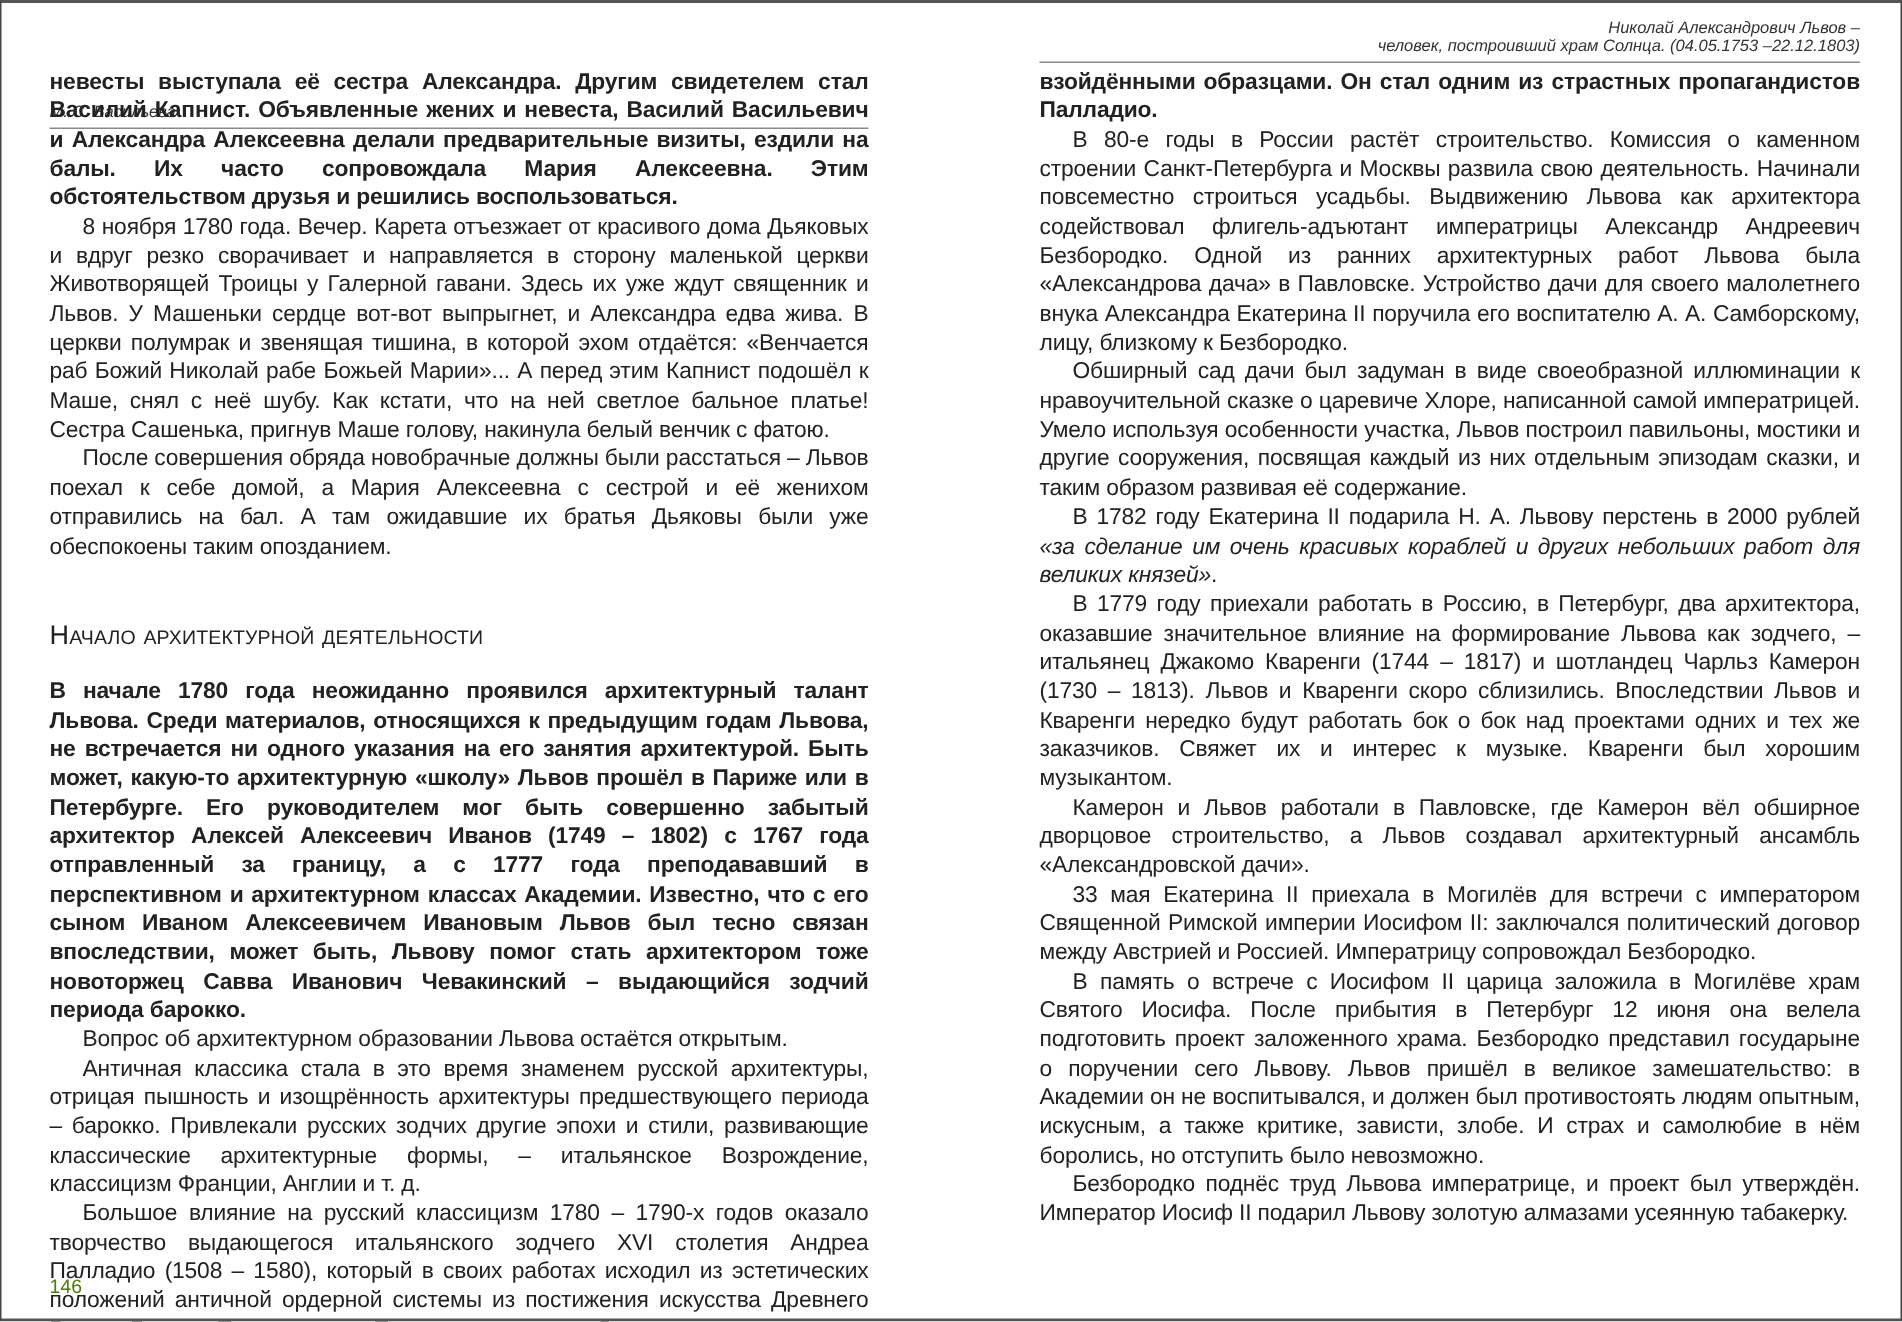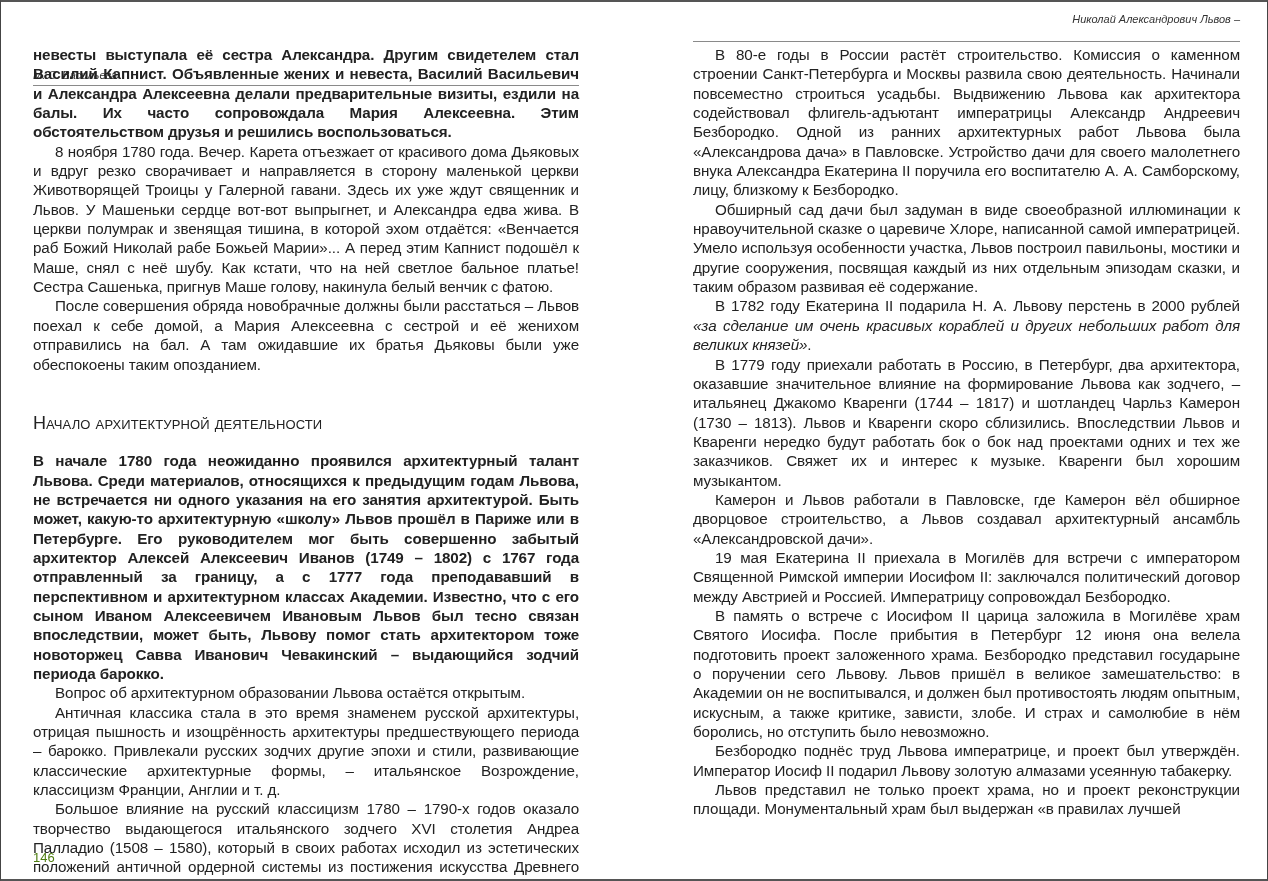--- a/index.html
+++ b/index.html
@@ -35,26 +35,27 @@
     <p>Вопрос об архитектурном образовании Львова остаётся открытым.</p>
     <p>Античная классика стала в это время знаменем русской архитектуры, отрицая пышность и изощрённость архитектуры предшествующего периода – барокко. Привлекали русских зодчих другие эпохи и стили, развивающие классические архитектурные формы, – итальянское Возрождение, классицизм Франции, Англии и т. д.</p>
     <p>Большое влияние на русский классицизм 1780 – 1790-х годов оказало творчество выдающегося итальянского зодчего XVI столетия Андреа Палладио (1508 – 1580), который в своих работах исходил из эстетических положений античной ордерной системы из постижения искусства Древнего Рима и Греции. Произведения Палладио стали для Львова непре-</p>
   </div>
   <div class="folio">146</div>
 </div>
 
 <div class="page right">
   <div class="running-head">
     <div>Николай Александрович Львов –</div>
+    <div>человек, построивший храм Солнца. (04.05.1753 –22.12.1803)</div>
   </div>
   <div class="body">
+    <p class="noindent">взойдёнными образцами. Он стал одним из страстных пропагандистов Палладио.</p>
     <p>В 80-е годы в России растёт строительство. Комиссия о каменном строении Санкт-Петербурга и Москвы развила свою деятельность. Начинали повсеместно строиться усадьбы. Выдвижению Львова как архитектора содействовал флигель-адъютант императрицы Александр Андреевич Безбородко. Одной из ранних архитектурных работ Львова была «Александрова дача» в Павловске. Устройство дачи для своего малолетнего внука Александра Екатерина II поручила его воспитателю А. А. Самборскому, лицу, близкому к Безбородко.</p>
     <p>Обширный сад дачи был задуман в виде своеобразной иллюминации к нравоучительной сказке о царевиче Хлоре, написанной самой императрицей. Умело используя особенности участка, Львов построил павильоны, мостики и другие сооружения, посвящая каждый из них отдельным эпизодам сказки, и таким образом развивая её содержание.</p>
     <p><span>В 1782 году Екатерина II подарила Н. А. Львову перстень в 2000 рублей</span> <em>«за сделание им очень красивых кораблей и других небольших работ для великих князей»</em><span>.</span></p>
     <p>В 1779 году приехали работать в Россию, в Петербург, два архитектора, оказавшие значительное влияние на формирование Львова как зодчего, – итальянец Джакомо Кваренги (1744 – 1817) и шотландец Чарльз Камерон (1730 – 1813). Львов и Кваренги скоро сблизились. Впоследствии Львов и Кваренги нередко будут работать бок о бок над проектами одних и тех же заказчиков. Свяжет их и интерес к музыке. Кваренги был хорошим музыкантом.</p>
     <p>Камерон и Львов работали в Павловске, где Камерон вёл обширное дворцовое строительство, а Львов создавал архитектурный ансамбль «Александровской дачи».</p>
-    <p>19 мая Екатерина II приехала в Могилёв для встречи с императором Священной Римской империи Иосифом II: заключался политический договор между Австрией и Россией. Императрицу сопровождал Безбородко.</p>
+    <p>33 мая Екатерина II приехала в Могилёв для встречи с императором Священной Римской империи Иосифом II: заключался политический договор между Австрией и Россией. Императрицу сопровождал Безбородко.</p>
     <p>В память о встрече с Иосифом II царица заложила в Могилёве храм Святого Иосифа. После прибытия в Петербург 12 июня она велела подготовить проект заложенного храма. Безбородко представил государыне о поручении сего Львову. Львов пришёл в великое замешательство: в Академии он не воспитывался, и должен был противостоять людям опытным, искусным, а также критике, зависти, злобе. И страх и самолюбие в нём боролись, но отступить было невозможно.</p>
     <p>Безбородко поднёс труд Львова императрице, и проект был утверждён. Император Иосиф II подарил Львову золотую алмазами усеянную табакерку.</p>
-    <p>Львов представил не только проект храма, но и проект реконструкции площади. Монументальный храм был выдержан «в правилах лучшей</p>
   </div>
   <div class="folio">147</div>
 </div>
 
 </body></html>

